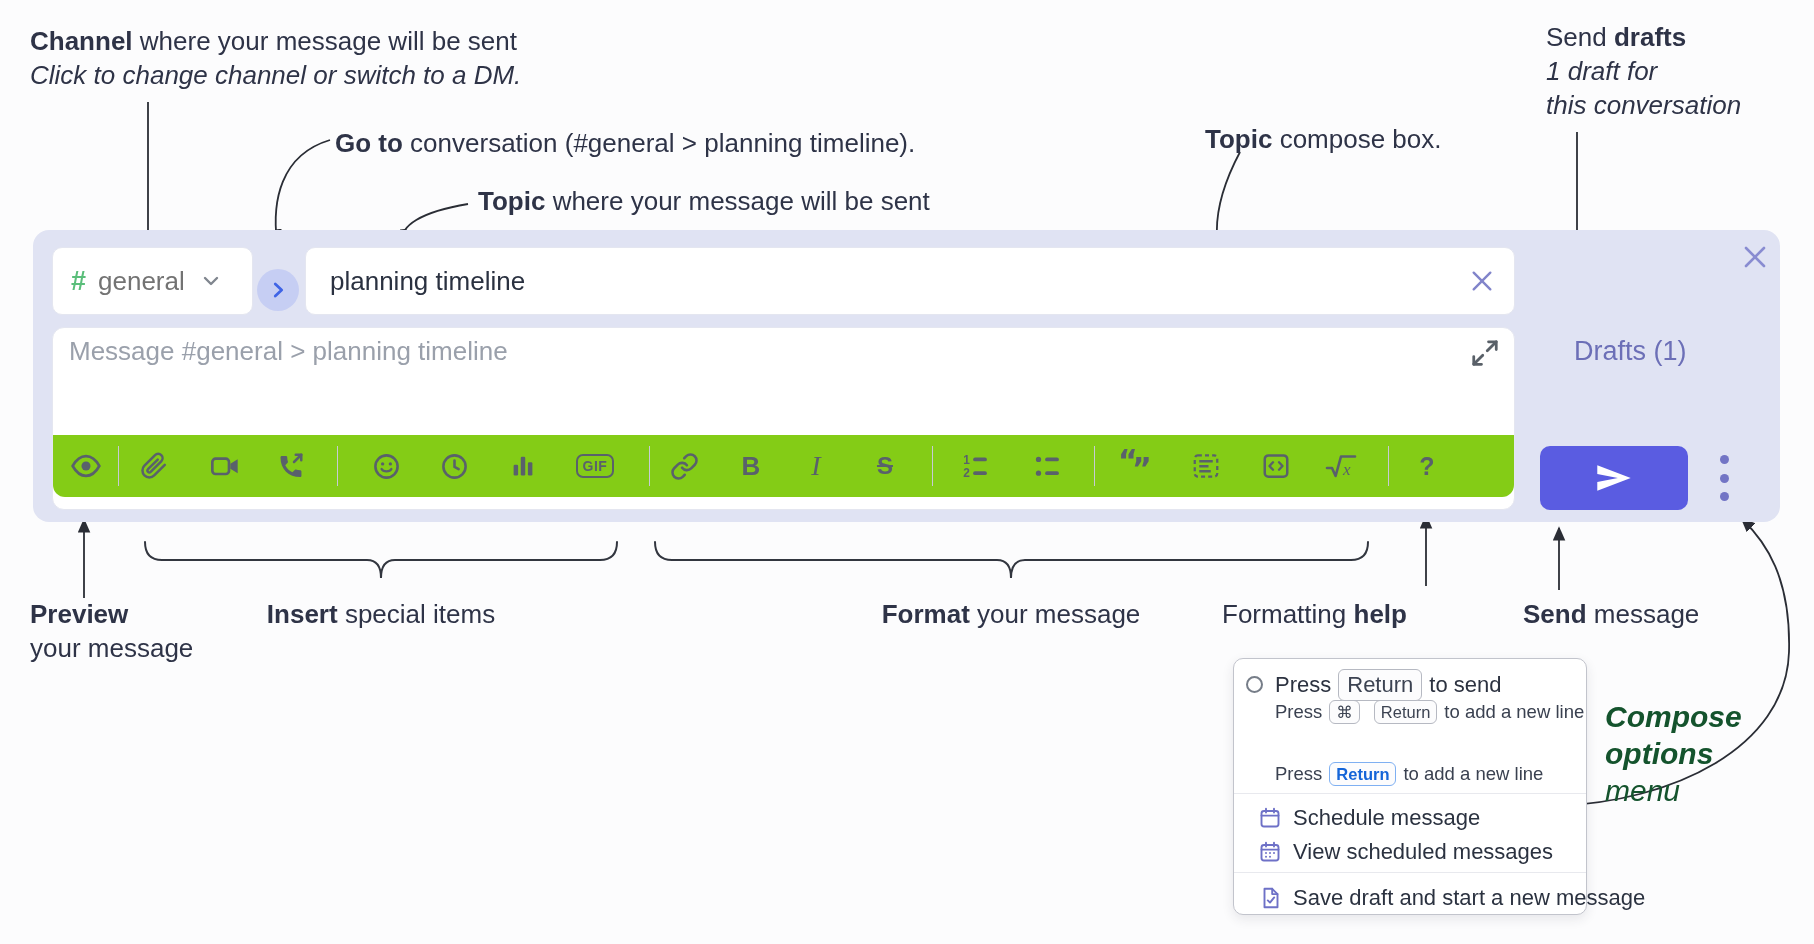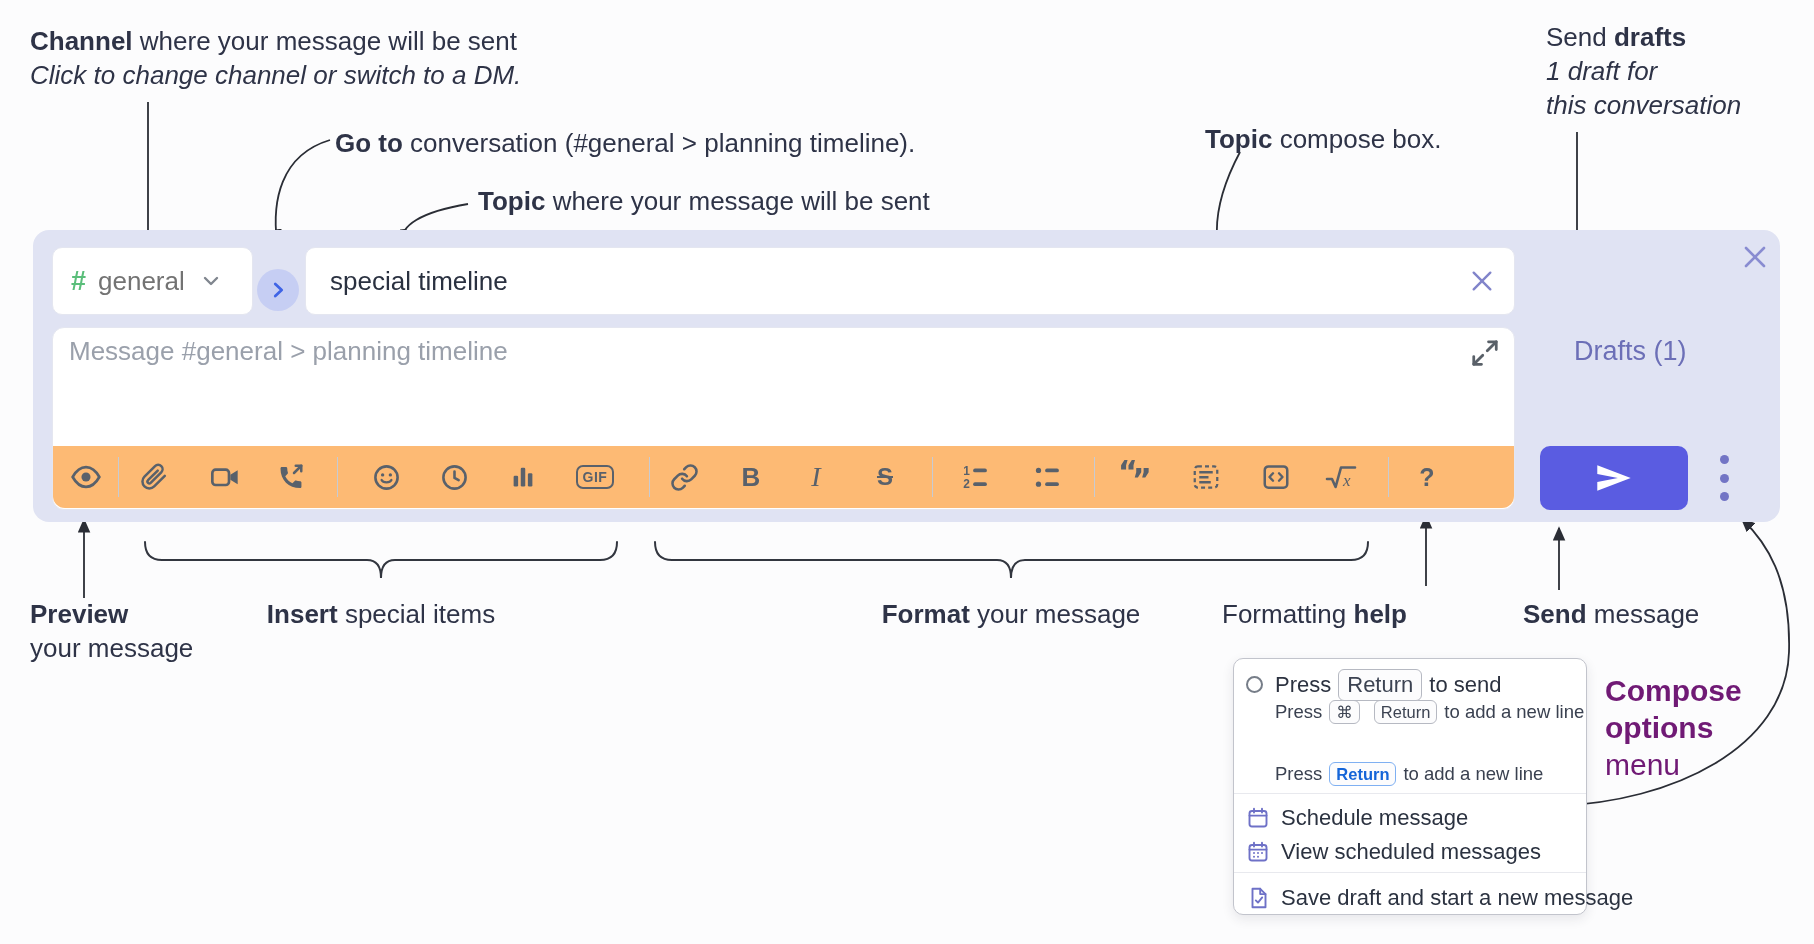--- a/index.html
+++ b/index.html
@@ -21,21 +21,21 @@
   .channel-btn{left:19px;top:17px;width:201px;height:68px;display:flex;align-items:center;cursor:pointer;}
   .hash{color:#5abe7a;font-weight:700;font-size:27px;margin-left:18px;}
   .chname{font-size:26px;color:#737373;margin-left:12px;}
   .circle-btn{position:absolute;left:224px;top:39px;width:42px;height:42px;border-radius:50%;
     background:#c6cef3;display:flex;align-items:center;justify-content:center;cursor:pointer;}
   .topic-box{left:272px;top:17px;width:1210px;height:68px;display:flex;align-items:center;}
   .topic-text{font-size:26px;color:#2a3140;margin-left:24px;flex:1;}
   .msg-box{left:19px;top:97px;width:1463px;height:183px;border-radius:12px;}
   .placeholder{position:absolute;left:16px;top:8px;font-size:26px;color:#9aa0ab;}
   .expand-btn{position:absolute;right:14px;top:10px;width:30px;height:30px;color:#596068;cursor:pointer;}
-  .toolbar{position:absolute;left:0;right:0;bottom:1px;height:62px;background:#fdba74;border-radius:0 0 12px 12px;}
+  .toolbar{position:absolute;left:0;right:0;bottom:12px;height:62px;background:#84cc16;border-radius:0 0 12px 12px;}
   .tbtn{position:absolute;top:0;width:56px;height:62px;display:flex;align-items:center;justify-content:center;
     color:#59616b;cursor:pointer;}
   .tdiv{position:absolute;top:11px;width:1px;height:40px;background:#c7cbd3;}
   .glyph-b{font-weight:700;font-size:26px;}
   .glyph-i{font-family:"Liberation Serif",serif;font-style:italic;font-size:28px;}
   .glyph-s{font-size:24px;font-weight:600;text-decoration:line-through;}
   .glyph-q{font-size:25px;font-weight:600;}
   .gif-chip{border:2px solid currentColor;border-radius:7px;padding:2px 5px;font-size:14px;font-weight:700;letter-spacing:.5px;}
   .drafts-link{position:absolute;left:1509px;top:106px;font-size:27px;color:#6c6fb7;font-weight:500;cursor:pointer;margin-left:32px;}
   .send-btn{position:absolute;left:1507px;top:216px;width:148px;height:64px;background:#5a5ce1;border:none;
@@ -52,24 +52,24 @@
   .ptext{font-size:22px;color:#2c3240;}
   .psub{font-size:18.5px;color:#3a4150;}
   .radio{width:17px;height:17px;border-radius:50%;border:2px solid #767d88;box-sizing:border-box;margin-right:12px;flex:none;}
   .radio.sel{border-color:#1565d8;position:relative;}
   .radio.sel::after{content:"";position:absolute;left:2.5px;top:2.5px;width:8px;height:8px;border-radius:50%;background:#1565d8;}
   .k{display:inline-block;border:1.5px solid #b6b9c2;border-radius:6px;background:#fcfcfd;
      color:#3c4352;padding:0 8px;margin:0 7px;line-height:1.35;}
   .k.small{font-size:16.5px;padding:0 6px;}
   .k.blue{border-color:#7fb0f2;color:#1565d8;font-weight:600;}
   .pdiv{position:absolute;left:0;width:100%;height:1px;background:#e8e9ee;}
-  .mrow{position:absolute;left:12px;display:flex;align-items:center;cursor:pointer;white-space:nowrap;text-align:right;}
+  .mrow{position:absolute;left:24px;display:flex;align-items:center;cursor:pointer;white-space:nowrap;text-align:right;}
   .mrow .micon{color:#6e71c7;margin-right:11px;flex:none;display:flex;}
   .mlabel{font-size:22px;color:#2b3240;}
-  .compose-opts{position:absolute;left:1605px;top:672px;font-size:30px;line-height:37px;color:#701a75;}
+  .compose-opts{position:absolute;left:1605px;top:698px;font-size:30px;line-height:37px;color:#14532d;font-style:italic;}
   .compose-opts .b{font-weight:700;}
 </style>
 </head>
 <body>
 
 <svg width="1814" height="944" style="position:absolute;left:0;top:0;pointer-events:none;" viewBox="0 0 1814 944">
   <defs>
     <marker id="arw" markerWidth="9" markerHeight="9" refX="7" refY="3.5" orient="auto">
       <path d="M0,0 L8,3.5 L0,7 Z" fill="#2a2d35"></path>
     </marker>
@@ -130,21 +130,21 @@
     </svg>
   </div>
 
   <div class="circle-btn">
     <svg width="22" height="22" viewBox="0 0 24 24" style="color:#3f64e6;">
       <path d="M9,5.5 L16,12 L9,18.5" fill="none" stroke="currentColor" stroke-width="3" stroke-linecap="round" stroke-linejoin="round"></path>
     </svg>
   </div>
 
   <div class="whitebox topic-box">
-    <span class="topic-text">special timeline</span>
+    <span class="topic-text">planning timeline</span>
     <span class="clear-x">
       <svg width="24" height="24" viewBox="0 0 26 26">
         <path d="M4,4 L22,22 M22,4 L4,22" stroke="currentColor" stroke-width="2.6" stroke-linecap="round"></path>
       </svg>
     </span>
   </div>
 
   <div class="whitebox msg-box">
     <span class="placeholder">Message #general &gt; planning timeline</span>
 

